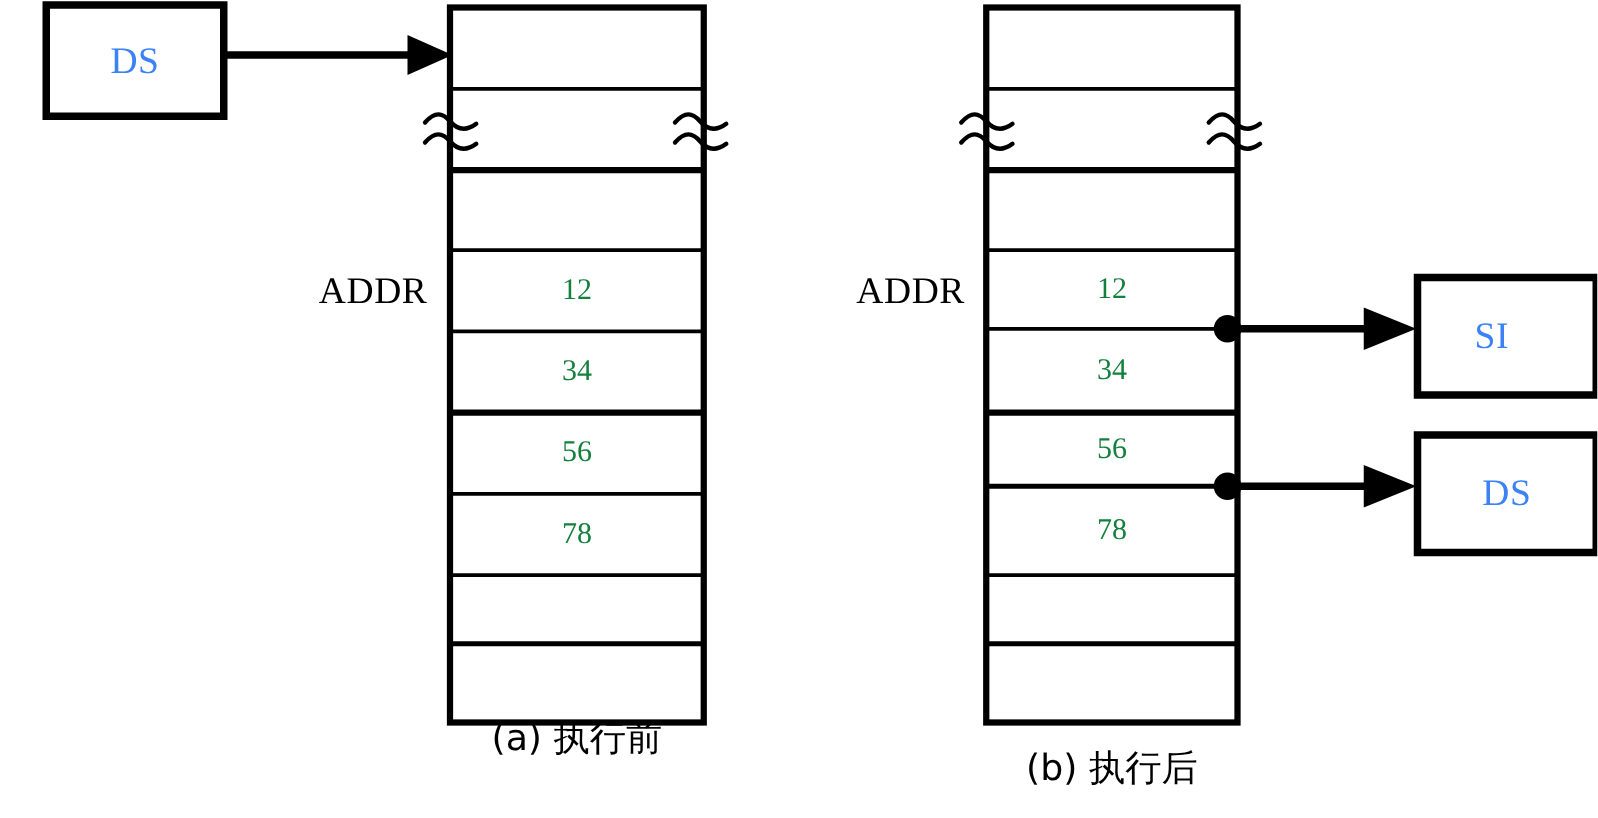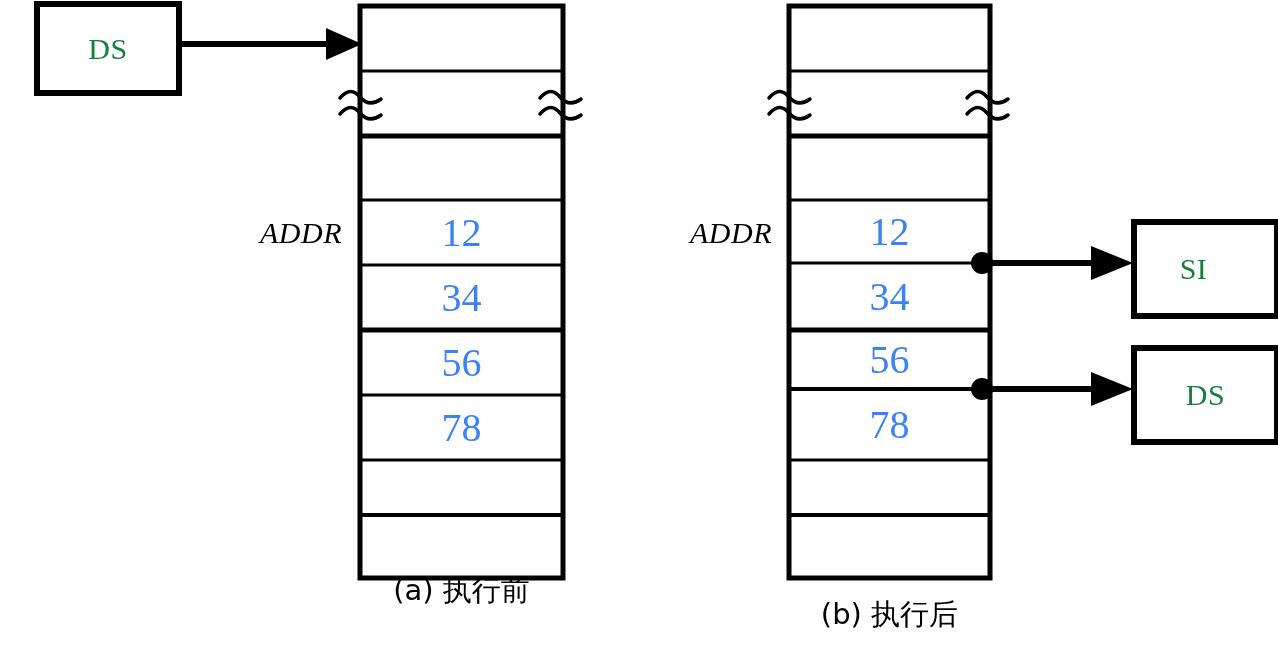--- a/index.html
+++ b/index.html
@@ -21,41 +21,40 @@
     top: 0;
     width: 1278px;
     height: 654px;
   }
   .reg-label {
     position: absolute;
     display: flex;
     align-items: center;
     justify-content: center;
     font-size: 30px;
-    color: #15803d;
+    color: #3b82f6;
     letter-spacing: 0.5px;
     pointer-events: none;
   }
   .cell-value {
     position: absolute;
     display: flex;
     align-items: center;
     justify-content: center;
-    font-size: 40px;
-    color: #3b82f6;
+    font-size: 24px;
+    color: #15803d;
   }
   .addr-label {
     position: absolute;
     display: flex;
     align-items: center;
     justify-content: flex-end;
     font-size: 30px;
     color: #000000;
     letter-spacing: 0.5px;
-    font-style: italic;
   }
   .caption {
     position: absolute;
     display: flex;
     align-items: center;
     justify-content: center;
     font-size: 29px;
     color: #000000;
     font-family: "DejaVu Sans", "Liberation Sans", sans-serif;
   }

